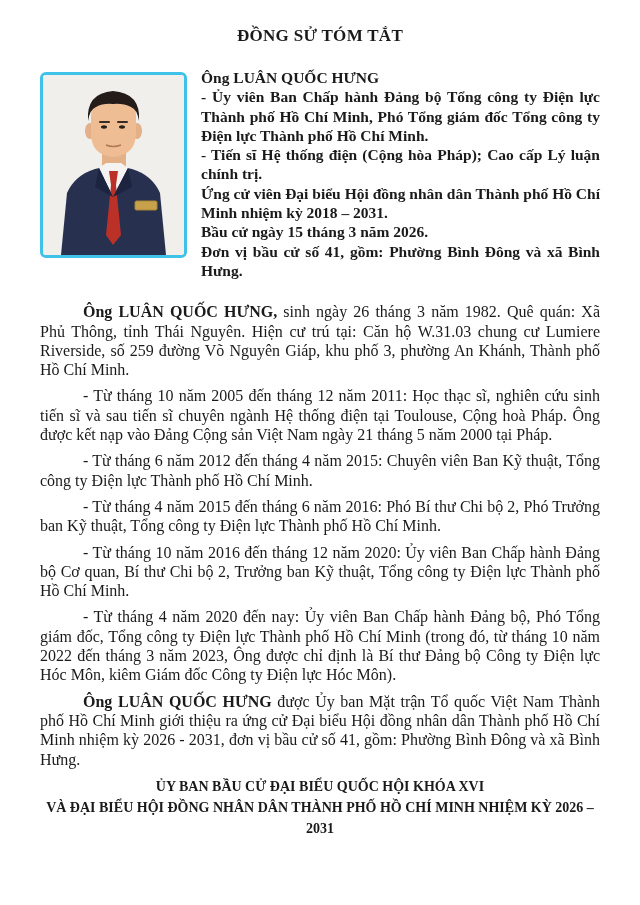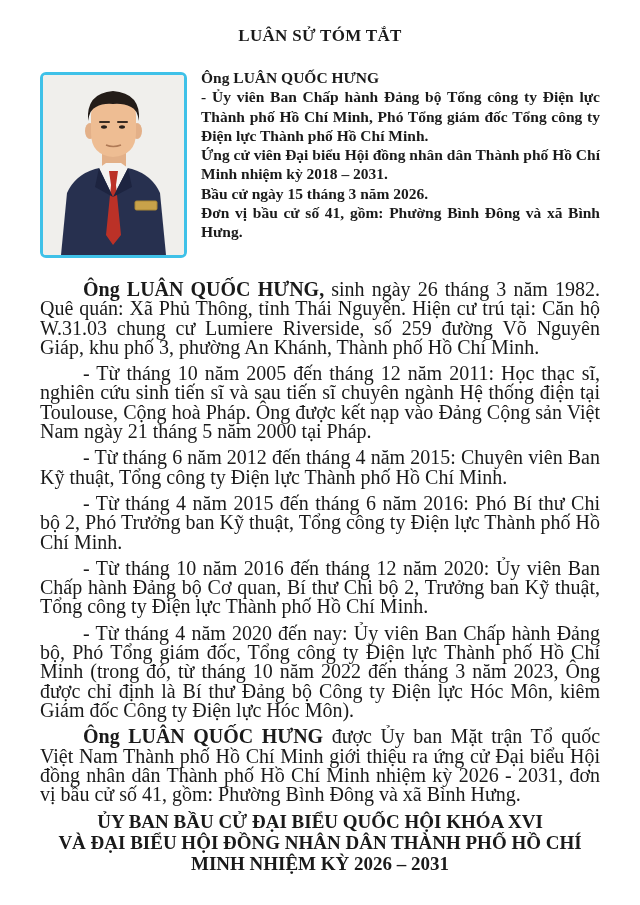--- a/index.html
+++ b/index.html
@@ -41,44 +41,44 @@
   .photo-frame svg{display:block;width:100%;height:100%;}
   .header-text{
     flex:1 1 auto;
     font-weight:bold;
     font-size:15.5px;
     line-height:19.3px;
     text-align:justify;
   }
   .header-text .hline{margin:0;}
   .body-text{
-    font-size:20px;
+    font-size:16px;
     line-height:19.3px;
     text-align:justify;
   }
   .para{
     margin:0 0 7px 0;
     text-indent:43px;
   }
   .bold{font-weight:bold;}
   .footer{
     text-align:center;
     font-weight:bold;
-    font-size:19px;
+    font-size:14px;
     line-height:21px;
     margin-top:4px;
   }
   .footer div{margin:0;}
 </style>
 </head>
 <body>
 
 <div class="page">
 
-  <h1 class="doc-title">LUÂN SỬ TÓM TẮT</h1>
+  <h1 class="doc-title">ĐỒNG SỬ TÓM TẮT</h1>
 
   <div class="header-row">
 
     <div class="photo-frame">
       <svg viewBox="0 0 141 180">
         <rect x="0" y="0" width="141" height="180" fill="#f3f2f0"></rect>
         <rect x="0" y="0" width="141" height="180" fill="#ebeae7" opacity="0.4"></rect>
 
         <rect x="59" y="74" width="24" height="26" fill="#e3b088"></rect>
 
@@ -104,20 +104,21 @@
         <rect x="74" y="46" width="11" height="2" rx="1" fill="#3a2c22"></rect>
         <ellipse cx="61" cy="52" rx="3" ry="1.7" fill="#2a211b"></ellipse>
         <ellipse cx="79" cy="52" rx="3" ry="1.7" fill="#2a211b"></ellipse>
         <path d="M63 70 Q70 73 78 70" stroke="#b07a56" stroke-width="1.6" fill="none"></path>
       </svg>
     </div>
 
     <div class="header-text">
       <p class="hline">Ông LUÂN QUỐC HƯNG</p>
       <p class="hline">- Ủy viên Ban Chấp hành Đảng bộ Tổng công ty Điện lực Thành phố Hồ Chí Minh, Phó Tổng giám đốc Tổng công ty Điện lực Thành phố Hồ Chí Minh.</p>
+      <p class="hline">- Tiến sĩ Hệ thống điện (Cộng hòa Pháp); Cao cấp Lý luận chính trị.</p>
       <p class="hline">Ứng cử viên Đại biểu Hội đồng nhân dân Thành phố Hồ Chí Minh nhiệm kỳ 2018 – 2031.</p>
       <p class="hline">Bầu cử ngày 15 tháng 3 năm 2026.</p>
       <p class="hline">Đơn vị bầu cử số 41, gồm: Phường Bình Đông và xã Bình Hưng.</p>
     </div>
   </div>
 
   <div class="body-text">
 
     <p class="para"><span class="bold">Ông LUÂN QUỐC HƯNG,</span><span> sinh ngày 26 tháng 3 năm 1982. Quê quán: Xã Phủ Thông, tỉnh Thái Nguyên. Hiện cư trú tại: Căn hộ W.31.03 chung cư Lumiere Riverside, số 259 đường Võ Nguyên Giáp, khu phố 3, phường An Khánh, Thành phố Hồ Chí Minh.</span></p>
 

